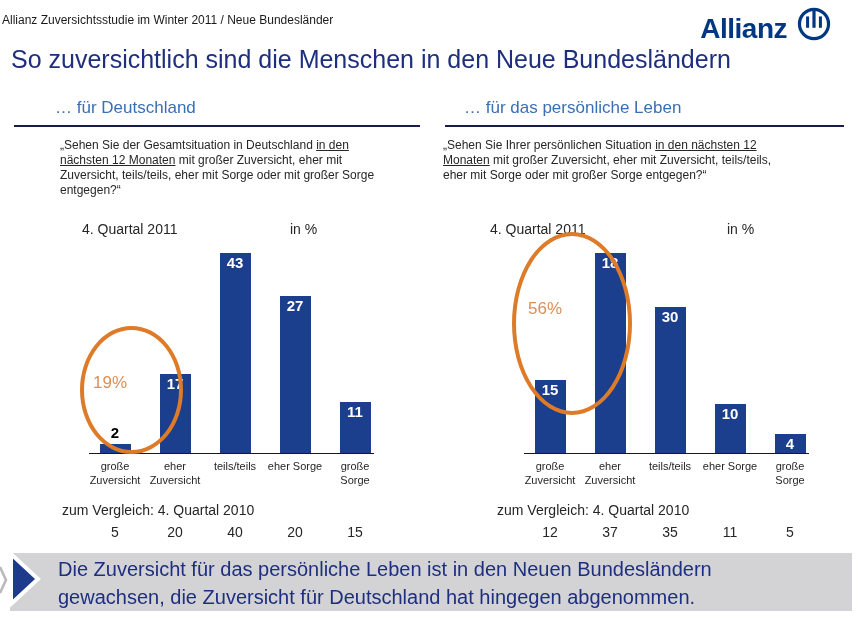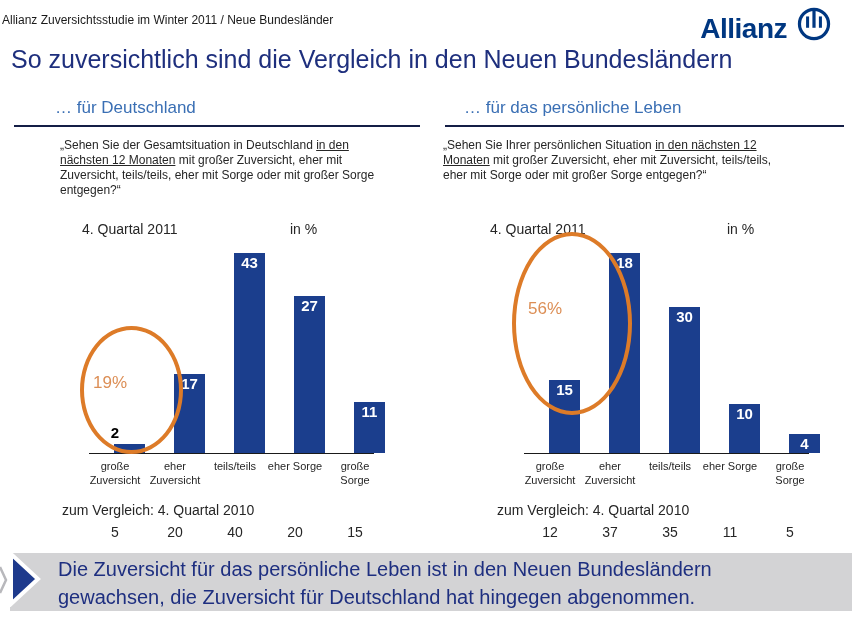--- a/index.html
+++ b/index.html
@@ -47,21 +47,21 @@
   .col-right .meta-period{left:61px;}
   .col-right .meta-unit{left:298px;}
 
   .chart-area{position:absolute;top:155px;width:300px;}
   .col-left  .chart-area{left:85px;}
   .col-right .chart-area{left:91px;}
 
   .plot{position:relative;width:300px;height:201px;}
   .axis{position:absolute;bottom:0;left:4px;width:285px;height:1px;background:#1a1a1a;}
   .bars{position:absolute;left:0;bottom:1px;width:300px;height:200px;display:flex;align-items:flex-end;}
-  .slot{width:60px;height:100%;position:relative;display:flex;justify-content:flex-end;align-items:flex-end;}
+  .slot{width:60px;height:100%;position:relative;display:flex;justify-content:center;align-items:flex-end;}
   .bar{width:31px;background:var(--bar);position:relative;}
   .bar-label{position:absolute;top:1px;left:0;right:0;text-align:center;font-size:15px;font-weight:bold;color:#ffffff;}
   .bar-label.outside{position:absolute;left:0;right:0;top:auto;text-align:center;color:#000;}
 
   .highlight-ellipse{position:absolute;border:4px solid var(--hl-stroke);border-radius:50%;pointer-events:none;}
   .chart-0 .highlight-ellipse{left:-5px;top:73px;width:103px;height:128px;}
   .chart-1 .highlight-ellipse{left:-8px;top:-21px;width:120px;height:183px;}
   .highlight-label{position:absolute;font-size:17px;color:var(--hl-text);}
   .chart-0 .highlight-label{left:8px;top:120px;}
   .chart-1 .highlight-label{left:8px;top:46px;}
@@ -92,21 +92,21 @@
     <span>
       <svg width="34" height="34" viewBox="0 0 36 36">
         <circle cx="18" cy="18" r="15.4" fill="none" stroke="#003781" stroke-width="3.4"></circle>
         <line x1="18" y1="3.6" x2="18" y2="22" stroke="#003781" stroke-width="3.4"></line>
         <line x1="11.2" y1="10" x2="11.2" y2="22" stroke="#003781" stroke-width="3.2"></line>
         <line x1="24.8" y1="10" x2="24.8" y2="22" stroke="#003781" stroke-width="3.2"></line>
       </svg>
     </span>
   </div>
 
-  <div class="slide-title">So zuversichtlich sind die Vergleich in den Neuen Bundesländern</div>
+  <div class="slide-title">So zuversichtlich sind die Menschen in den Neue Bundesländern</div>
 
   <div class="col col-left">
     <div class="col-header">… für Deutschland</div>
     <div class="header-rule"></div>
     <p class="question"><span>„Sehen Sie der Gesamtsituation in Deutschland </span><span class="u">in den nächsten 12 Monaten</span><span> mit großer Zuversicht, eher mit Zuversicht, teils/teils, eher mit Sorge oder mit großer Sorge entgegen?“</span></p>
     <div class="meta-row">
       <span class="meta-period">4. Quartal 2011</span>
       <span class="meta-unit">in %</span>
     </div>
     <div class="chart-area chart-0">

